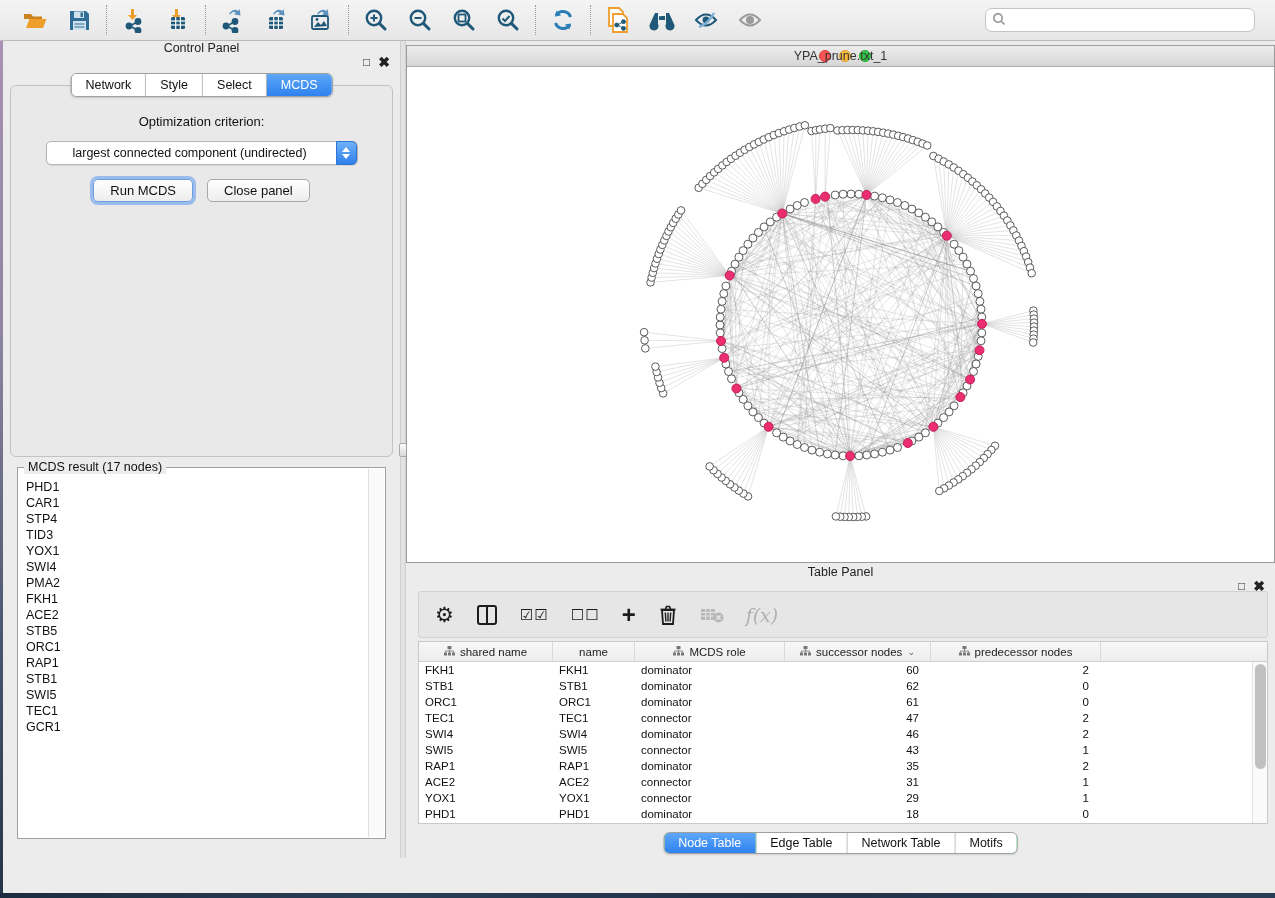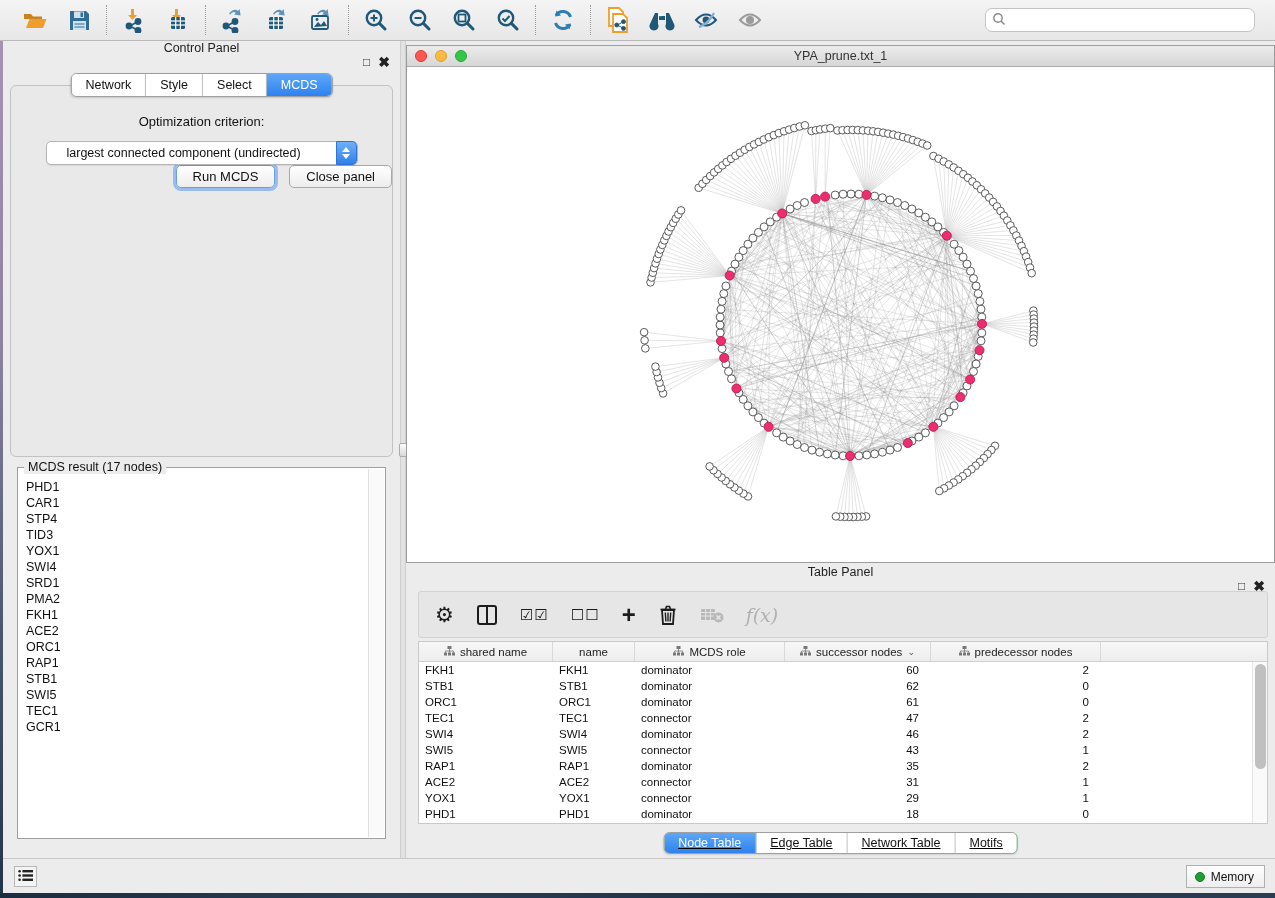--- a/index.html
+++ b/index.html
@@ -39,29 +39,29 @@
     border-right:1px solid #b5b5b5; }
   .cp-tab:last-child { border-right:none; }
   .cp-tab.active { background:linear-gradient(#5ea7f8,#2e82ef); color:#fff; }
 
   .cp-content { position:absolute; left:7px; right:7px; top:44px; height:372px;
     background:#e9e9e9; border:1px solid #c2c2c2; border-radius:6px; }
   .opt-label { text-align:center; margin-top:28px; font-size:13px; color:#111; }
   .opt-select { position:relative; margin:12px auto 0; width:312px; height:24px; background:#fff;
     border:1px solid #b5b5b5; border-radius:5px; display:flex; align-items:center; cursor:pointer;
     box-shadow:0 1px 1px rgba(0,0,0,.08); }
-  .opt-select-text { font-size:12.5px; padding-left:20px; color:#111; white-space:nowrap; }
+  .opt-select-text { font-size:12.5px; padding-left:26px; color:#111; white-space:nowrap; }
   .opt-stepper { position:absolute; right:0; top:-1px; width:21px; height:24px;
     background:linear-gradient(#6fb1f9,#2f80ea); border-radius:0 5px 5px 0; border:1px solid #2f74d4;
     display:flex; flex-direction:column; align-items:center; justify-content:center; gap:2px; }
   .tri-up { width:0; height:0; border-left:4px solid transparent; border-right:4px solid transparent;
     border-bottom:5px solid #fff; }
   .tri-down { width:0; height:0; border-left:4px solid transparent; border-right:4px solid transparent;
     border-top:5px solid #fff; }
-  .cp-buttons { display:flex; justify-content:flex-end; gap:14px; }
+  .cp-buttons { display:flex; justify-content:center; gap:14px; margin-top:14px; }
   .aqua-btn { font-size:13px; padding:3px 16px; background:linear-gradient(#ffffff,#ededed);
     border:1px solid #a8a8a8; border-radius:5px; cursor:pointer; color:#111; }
   .aqua-btn.focused { box-shadow:0 0 0 3px rgba(110,165,240,.65); border-color:#6d9fe0; }
 
   .result-box { position:absolute; left:14px; right:14px; top:426px; height:372px;
     border:1px solid #9f9f9f; background:#fff; }
   .result-legend { position:absolute; top:-8px; left:6px; background:#ececec; padding:0 4px;
     font-size:12.5px; color:#111; }
   .result-list { position:absolute; inset:1px 17px 1px 1px; overflow:hidden; padding:10px 0 0 7px; }
   .result-item { font-size:12.5px; line-height:16px; color:#111; cursor:default; }
@@ -71,21 +71,21 @@
   
   .splitter { position:absolute; left:400px; top:41px; width:6px; height:817px; background:#e2e2e2;
     border-left:1px solid #cfcfcf; border-right:1px solid #cfcfcf; }
   .splitter-knob { position:absolute; left:-2px; top:402px; width:9px; height:14px;
     background:linear-gradient(#fdfdfd,#d8d8d8); border:1px solid #aaa; border-radius:2px; cursor:col-resize; }
 
   
   .net-frame { position:absolute; left:406px; top:45px; width:869px; height:518px;
     border:1px solid #9c9c9c; background:#fff; }
   .net-titlebar { height:21px; background:linear-gradient(#ececec,#d6d6d6); border-bottom:1px solid #ababab;
-    display:flex; align-items:center; position:relative; }
+    display:flex; align-items:center; position:relative;justify-content:center; }
   .traffic { display:flex; gap:8px; padding-left:8px; }
   .light { width:12px; height:12px; border-radius:50%; cursor:pointer; }
   .light.red { background:#fc5753; border:1px solid #df3834; }
   .light.yellow { background:#fdbc40; border:1px solid #de9f34; }
   .light.green { background:#33c748; border:1px solid #27aa35; }
   .net-title { position:absolute; left:0; right:0; text-align:center; font-size:12.5px; color:#333; }
   .net-canvas { position:relative; width:867px; height:495px; background:#fff; overflow:hidden; cursor:default; }
 
   
   .table-panel { position:absolute; left:406px; top:565px; width:869px; height:293px; background:#ececec; }
@@ -109,21 +109,21 @@
   .tp-row { display:flex; height:16px; align-items:center; cursor:default; }
   .tp-td { font-size:11.5px; color:#111; padding:0 6px; white-space:nowrap; overflow:hidden; }
   .num { text-align:right; }
   .tp-vscroll { position:absolute; top:20px; right:0; bottom:0; width:15px; background:#fafafa;
     border-left:1px solid #e4e4e4; }
   .tp-thumb { position:absolute; top:2px; left:2px; width:11px; height:105px; background:#c0c0c0;
     border-radius:6px; cursor:pointer; }
 
   .tp-tabs { position:absolute; left:50%; transform:translateX(-50%); bottom:4px; display:inline-flex;
     border:1px solid #9f9f9f; border-radius:6px; overflow:hidden; background:#86efac;
-    box-shadow:0 1px 2px rgba(0,0,0,.12);text-decoration:underline; }
+    box-shadow:0 1px 2px rgba(0,0,0,.12); }
   .tp-tab { font-size:12.5px; padding:3px 14px; background:#fff; color:#111; border:none; cursor:pointer;
     border-right:1px solid #b5b5b5; }
   .tp-tab:last-child { border-right:none; }
   .tp-tab.active { background:linear-gradient(#5ea7f8,#2e82ef); color:#fff; }
 
   
   .statusbar { position:absolute; left:0; top:858px; width:1275px; height:35px; background:#ececec;
     border-top:1px solid #c6c6c6; }
   .list-btn { position:absolute; left:14px; top:7px; width:23px; height:21px; background:#f4f4f4;
     border:1px solid #b8b8b8; display:flex; align-items:center; justify-content:center; cursor:pointer; }
@@ -352,24 +352,24 @@
     </div>
     <div class="result-box">
       <span class="result-legend">MCDS result (17 nodes)</span>
       <div class="result-list" id="result-list">
           <div class="result-item">PHD1</div>
           <div class="result-item">CAR1</div>
           <div class="result-item">STP4</div>
           <div class="result-item">TID3</div>
           <div class="result-item">YOX1</div>
           <div class="result-item">SWI4</div>
-          <div class="result-item">SRD1</div>
           <div class="result-item">PMA2</div>
           <div class="result-item">FKH1</div>
           <div class="result-item">ACE2</div>
+          <div class="result-item">STB5</div>
           <div class="result-item">ORC1</div>
           <div class="result-item">RAP1</div>
           <div class="result-item">STB1</div>
           <div class="result-item">SWI5</div>
           <div class="result-item">TEC1</div>
           <div class="result-item">GCR1</div>
         </div>
       <div class="result-scroll"></div>
     </div>
   </div>
@@ -1331,34 +1331,16 @@
       </div>
     </div>
     <div class="tp-tabs" id="tp-tabs">
         <button class="tp-tab active">Node Table</button>
         <button class="tp-tab">Edge Table</button>
         <button class="tp-tab">Network Table</button>
         <button class="tp-tab">Motifs</button>
       </div>
   </div>
 
-  <div class="statusbar">
-    <div class="list-btn">
-      <span>
-        <svg width="15" height="13" viewBox="0 0 15 13">
-          <circle cx="1.6" cy="2.2" r="1.3" fill="#222"></circle>
-            <rect x="4.4" y="1" width="10.6" height="2.4" fill="#222"></rect>
-          <circle cx="1.6" cy="6.5" r="1.3" fill="#222"></circle>
-            <rect x="4.4" y="5.3" width="10.6" height="2.4" fill="#222"></rect>
-          <circle cx="1.6" cy="10.8" r="1.3" fill="#222"></circle>
-            <rect x="4.4" y="9.6" width="10.6" height="2.4" fill="#222"></rect>
-        </svg>
-      </span>
-    </div>
-    <div class="memory-btn">
-      <span class="mem-dot"></span>
-      <span>Memory</span>
-    </div>
-  </div>
 </div>
 
 <div class="wallpaper-left"></div>
 <div class="wallpaper-bottom"></div>
 
 </body></html>

